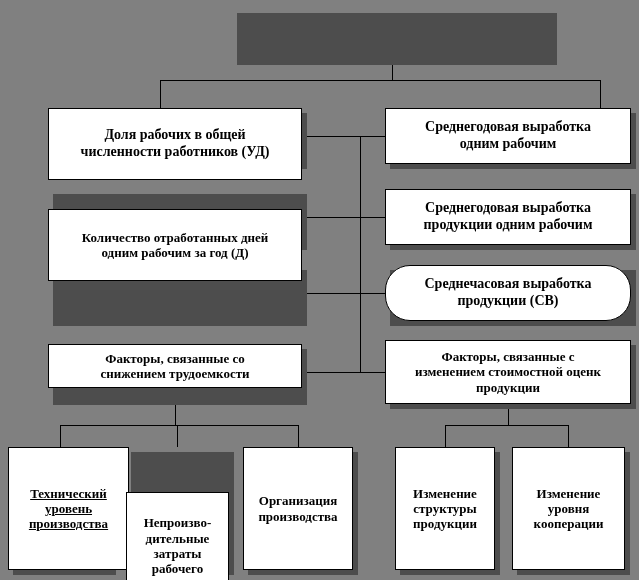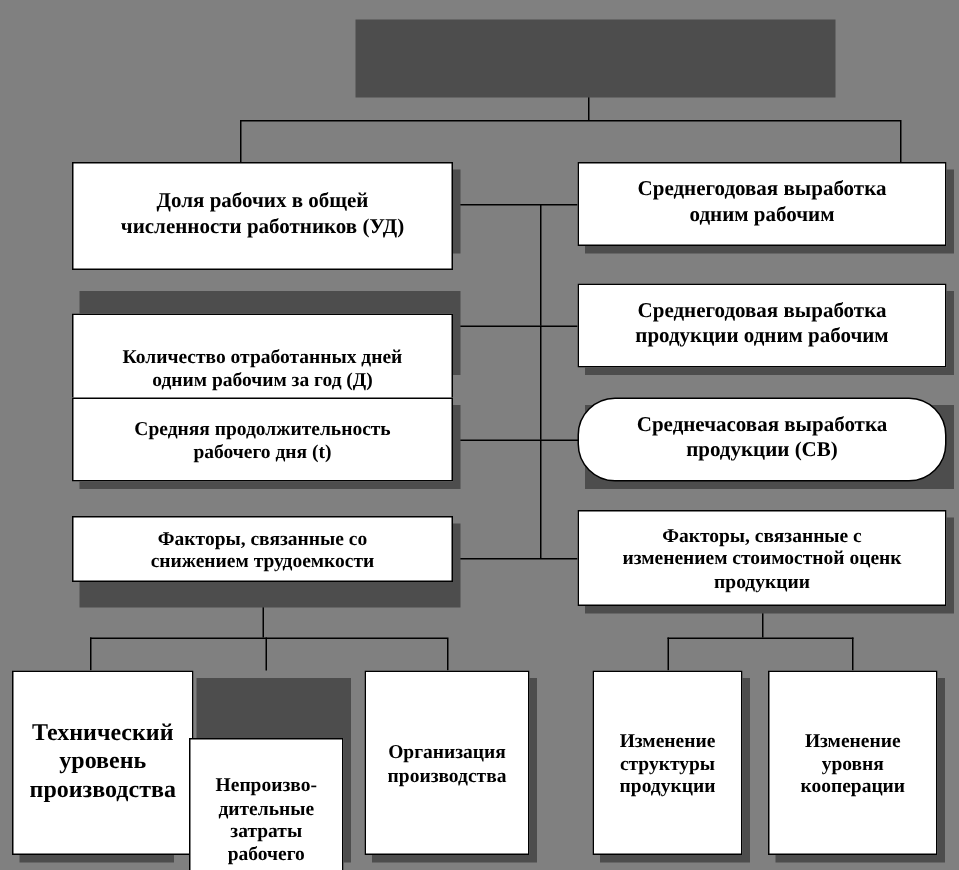--- a/index.html
+++ b/index.html
@@ -94,42 +94,38 @@
     <div class="box" style="left: 48px; top: 189px; width: 254px; height: 72px; font-size: 13px; margin-top: 20px;">
       <span class="txt">Количество отработанных дней
 одним рабочим за год (Д)</span>
     </div>
     <div class="shadow" style="left: 390px; top: 194px; width: 246px; height: 56px;"></div>
     <div class="box" style="left: 385px; top: 189px; width: 246px; height: 56px; font-size: 14px;">
       <span class="txt">Среднегодовая выработка
 продукции одним рабочим</span>
     </div>
     <div class="shadow" style="left: 53px; top: 270px; width: 254px; height: 56px;"></div>
-    <div class="box" style="left: 48px; top: 265px; width: 254px; height: 56px; font-size: 13px;">
-      <span class="txt">Средняя продолжительность
-рабочего дня (t)</span>
-    </div>
     <div class="shadow" style="left: 390px; top: 270px; width: 246px; height: 56px;"></div>
     <div class="box" style="left: 385px; top: 265px; width: 246px; height: 56px; font-size: 14px; border-radius: 25px;">
       <span class="txt">Среднечасовая выработка
 продукции (СВ)</span>
     </div>
     <div class="shadow" style="left: 53px; top: 349px; width: 254px; height: 56px;"></div>
     <div class="box" style="left: 48px; top: 344px; width: 254px; height: 44px; font-size: 13px;">
       <span class="txt">Факторы, связанные со
 снижением трудоемкости</span>
     </div>
     <div class="shadow" style="left: 390px; top: 345px; width: 246px; height: 64px;"></div>
     <div class="box" style="left: 385px; top: 340px; width: 246px; height: 64px; font-size: 13px; justify-content: flex-end;">
       <span class="txt">Факторы, связанные с
 изменением стоимостной оценк
 продукции</span>
     </div>
     <div class="shadow" style="left: 13px; top: 452px; width: 103px; height: 123px;"></div>
-    <div class="box" style="left: 8px; top: 447px; width: 121px; height: 123px; font-size: 16px;">
+    <div class="box" style="left: 8px; top: 447px; width: 121px; height: 123px; font-size: 13px; text-decoration: underline;">
       <span class="txt">Технический
 уровень
 производства</span>
     </div>
     <div class="shadow" style="left: 131px; top: 452px; width: 103px; height: 123px;"></div>
     <div class="box" style="left: 126px; top: 447px; width: 103px; height: 123px; font-size: 13px; margin-top: 45px;">
       <span class="txt">Непроизво-
 дительные
 затраты
 рабочего

